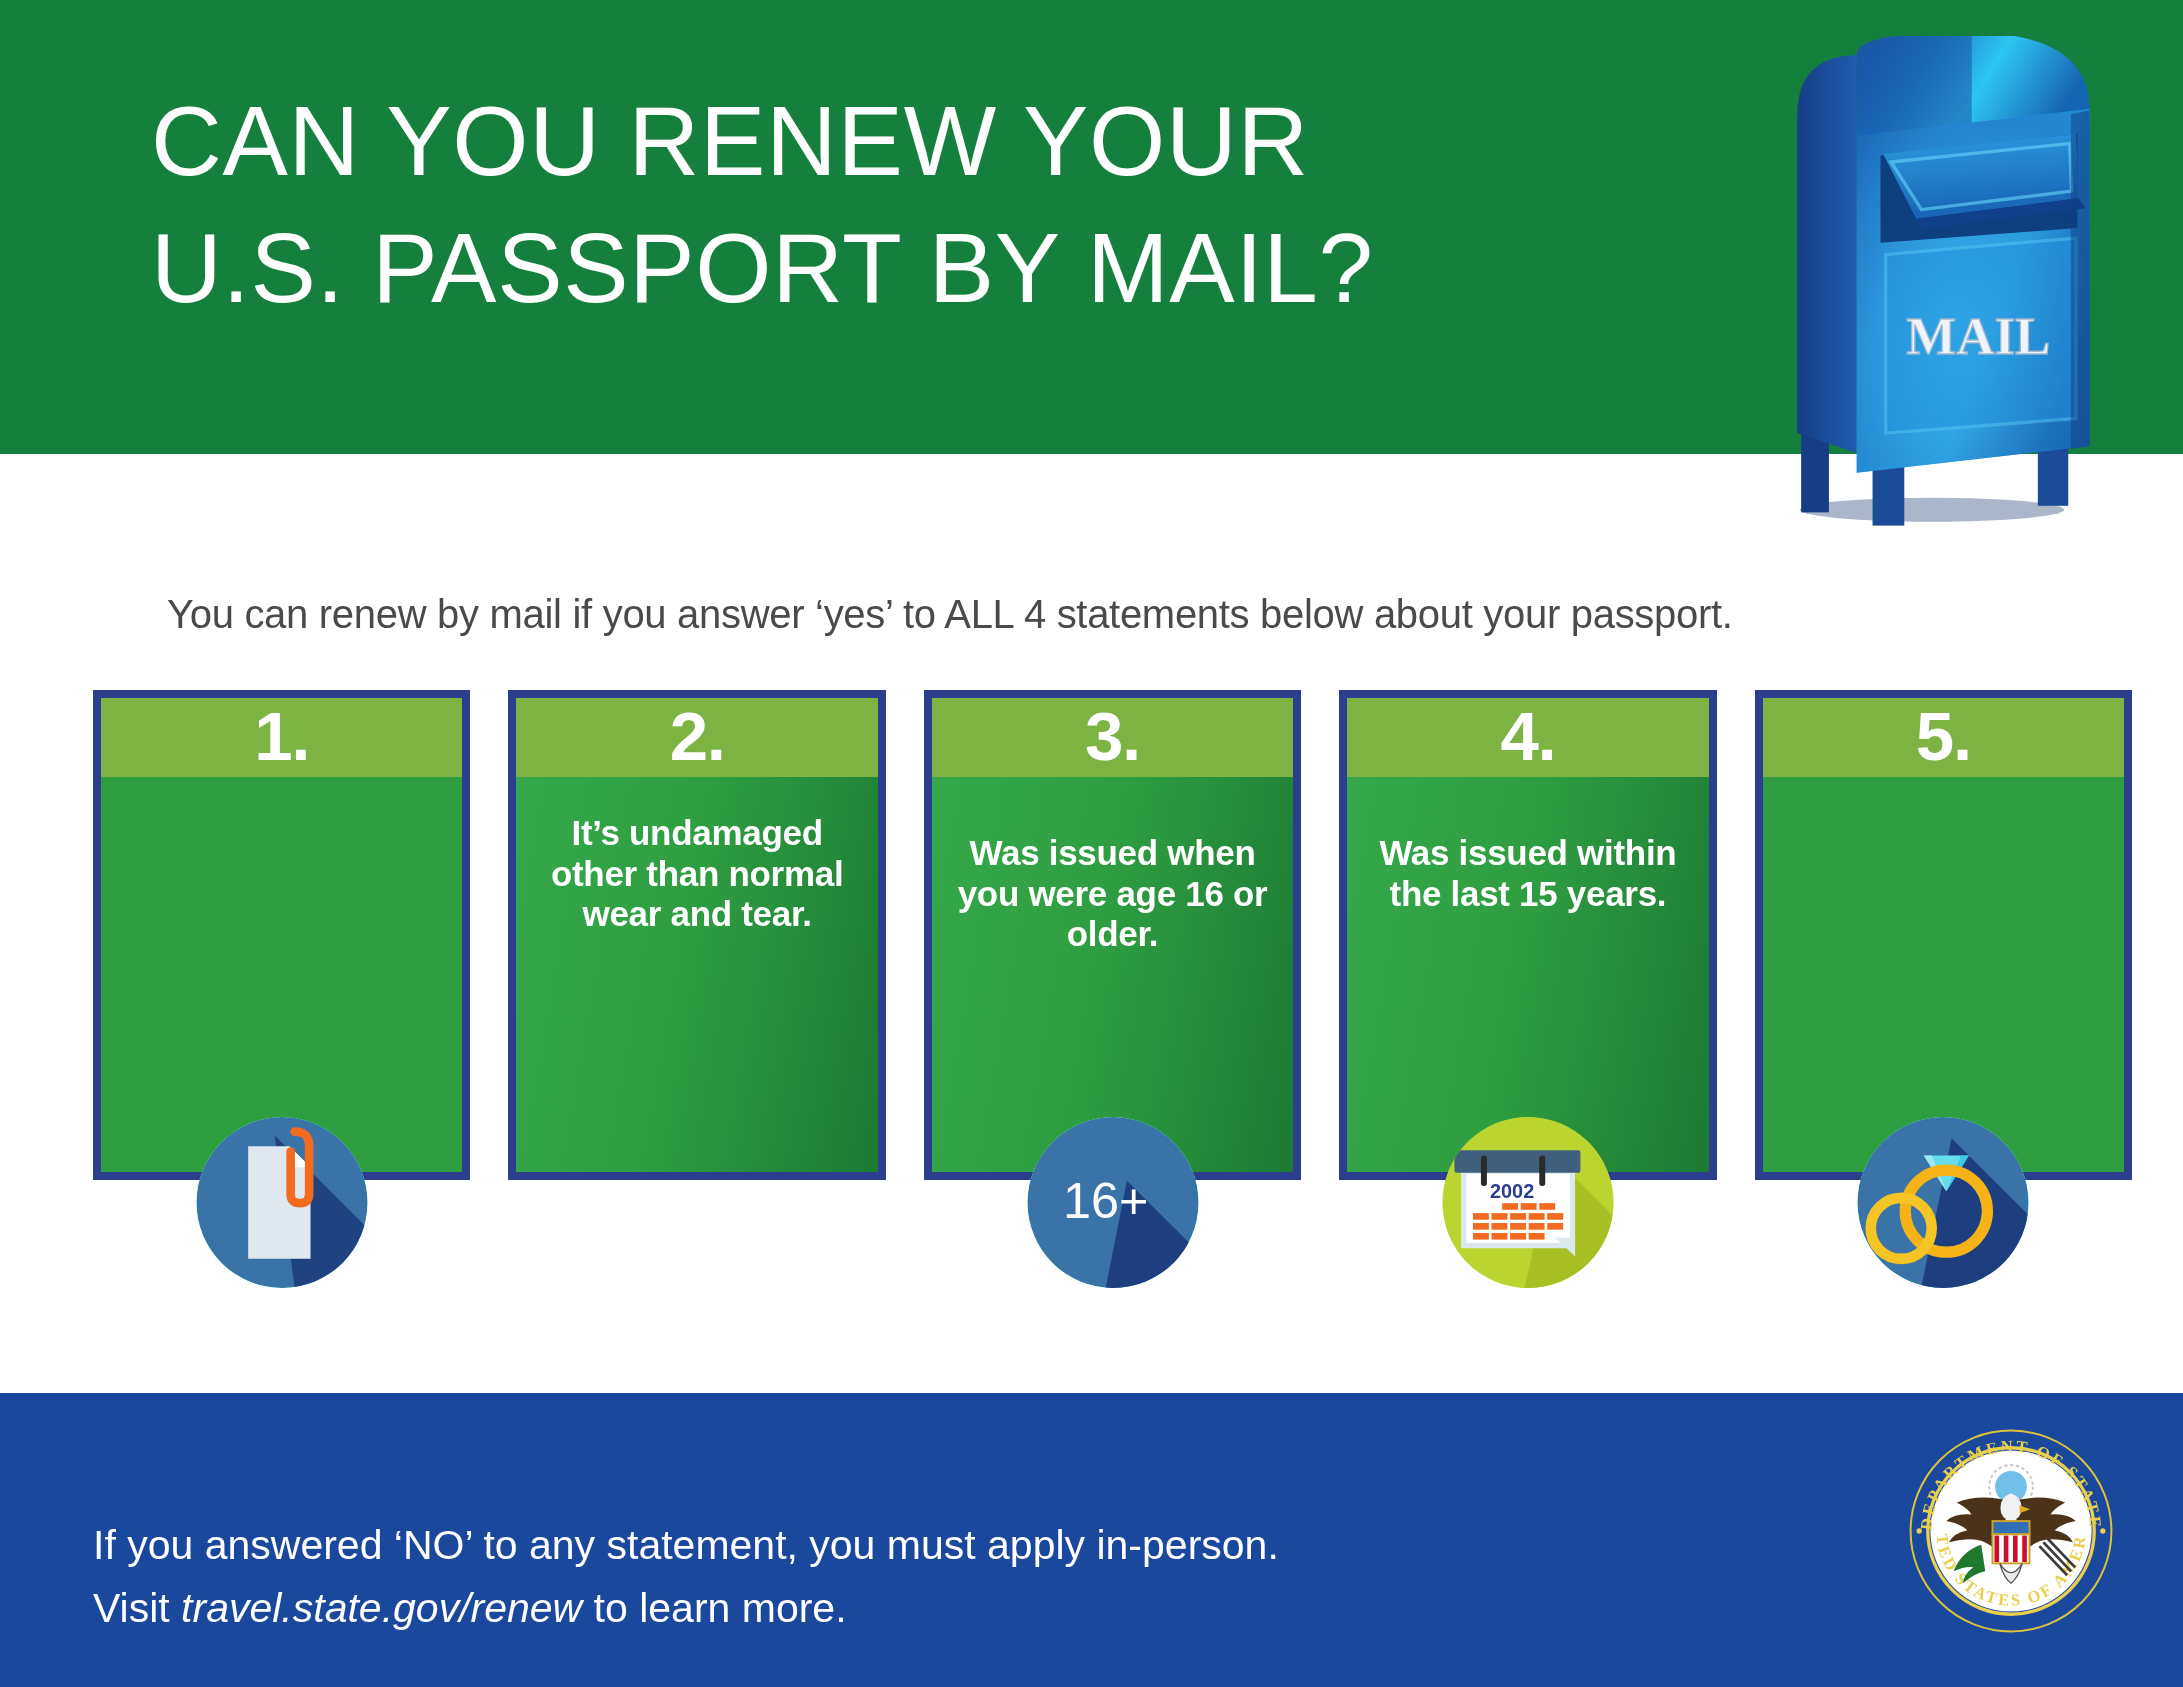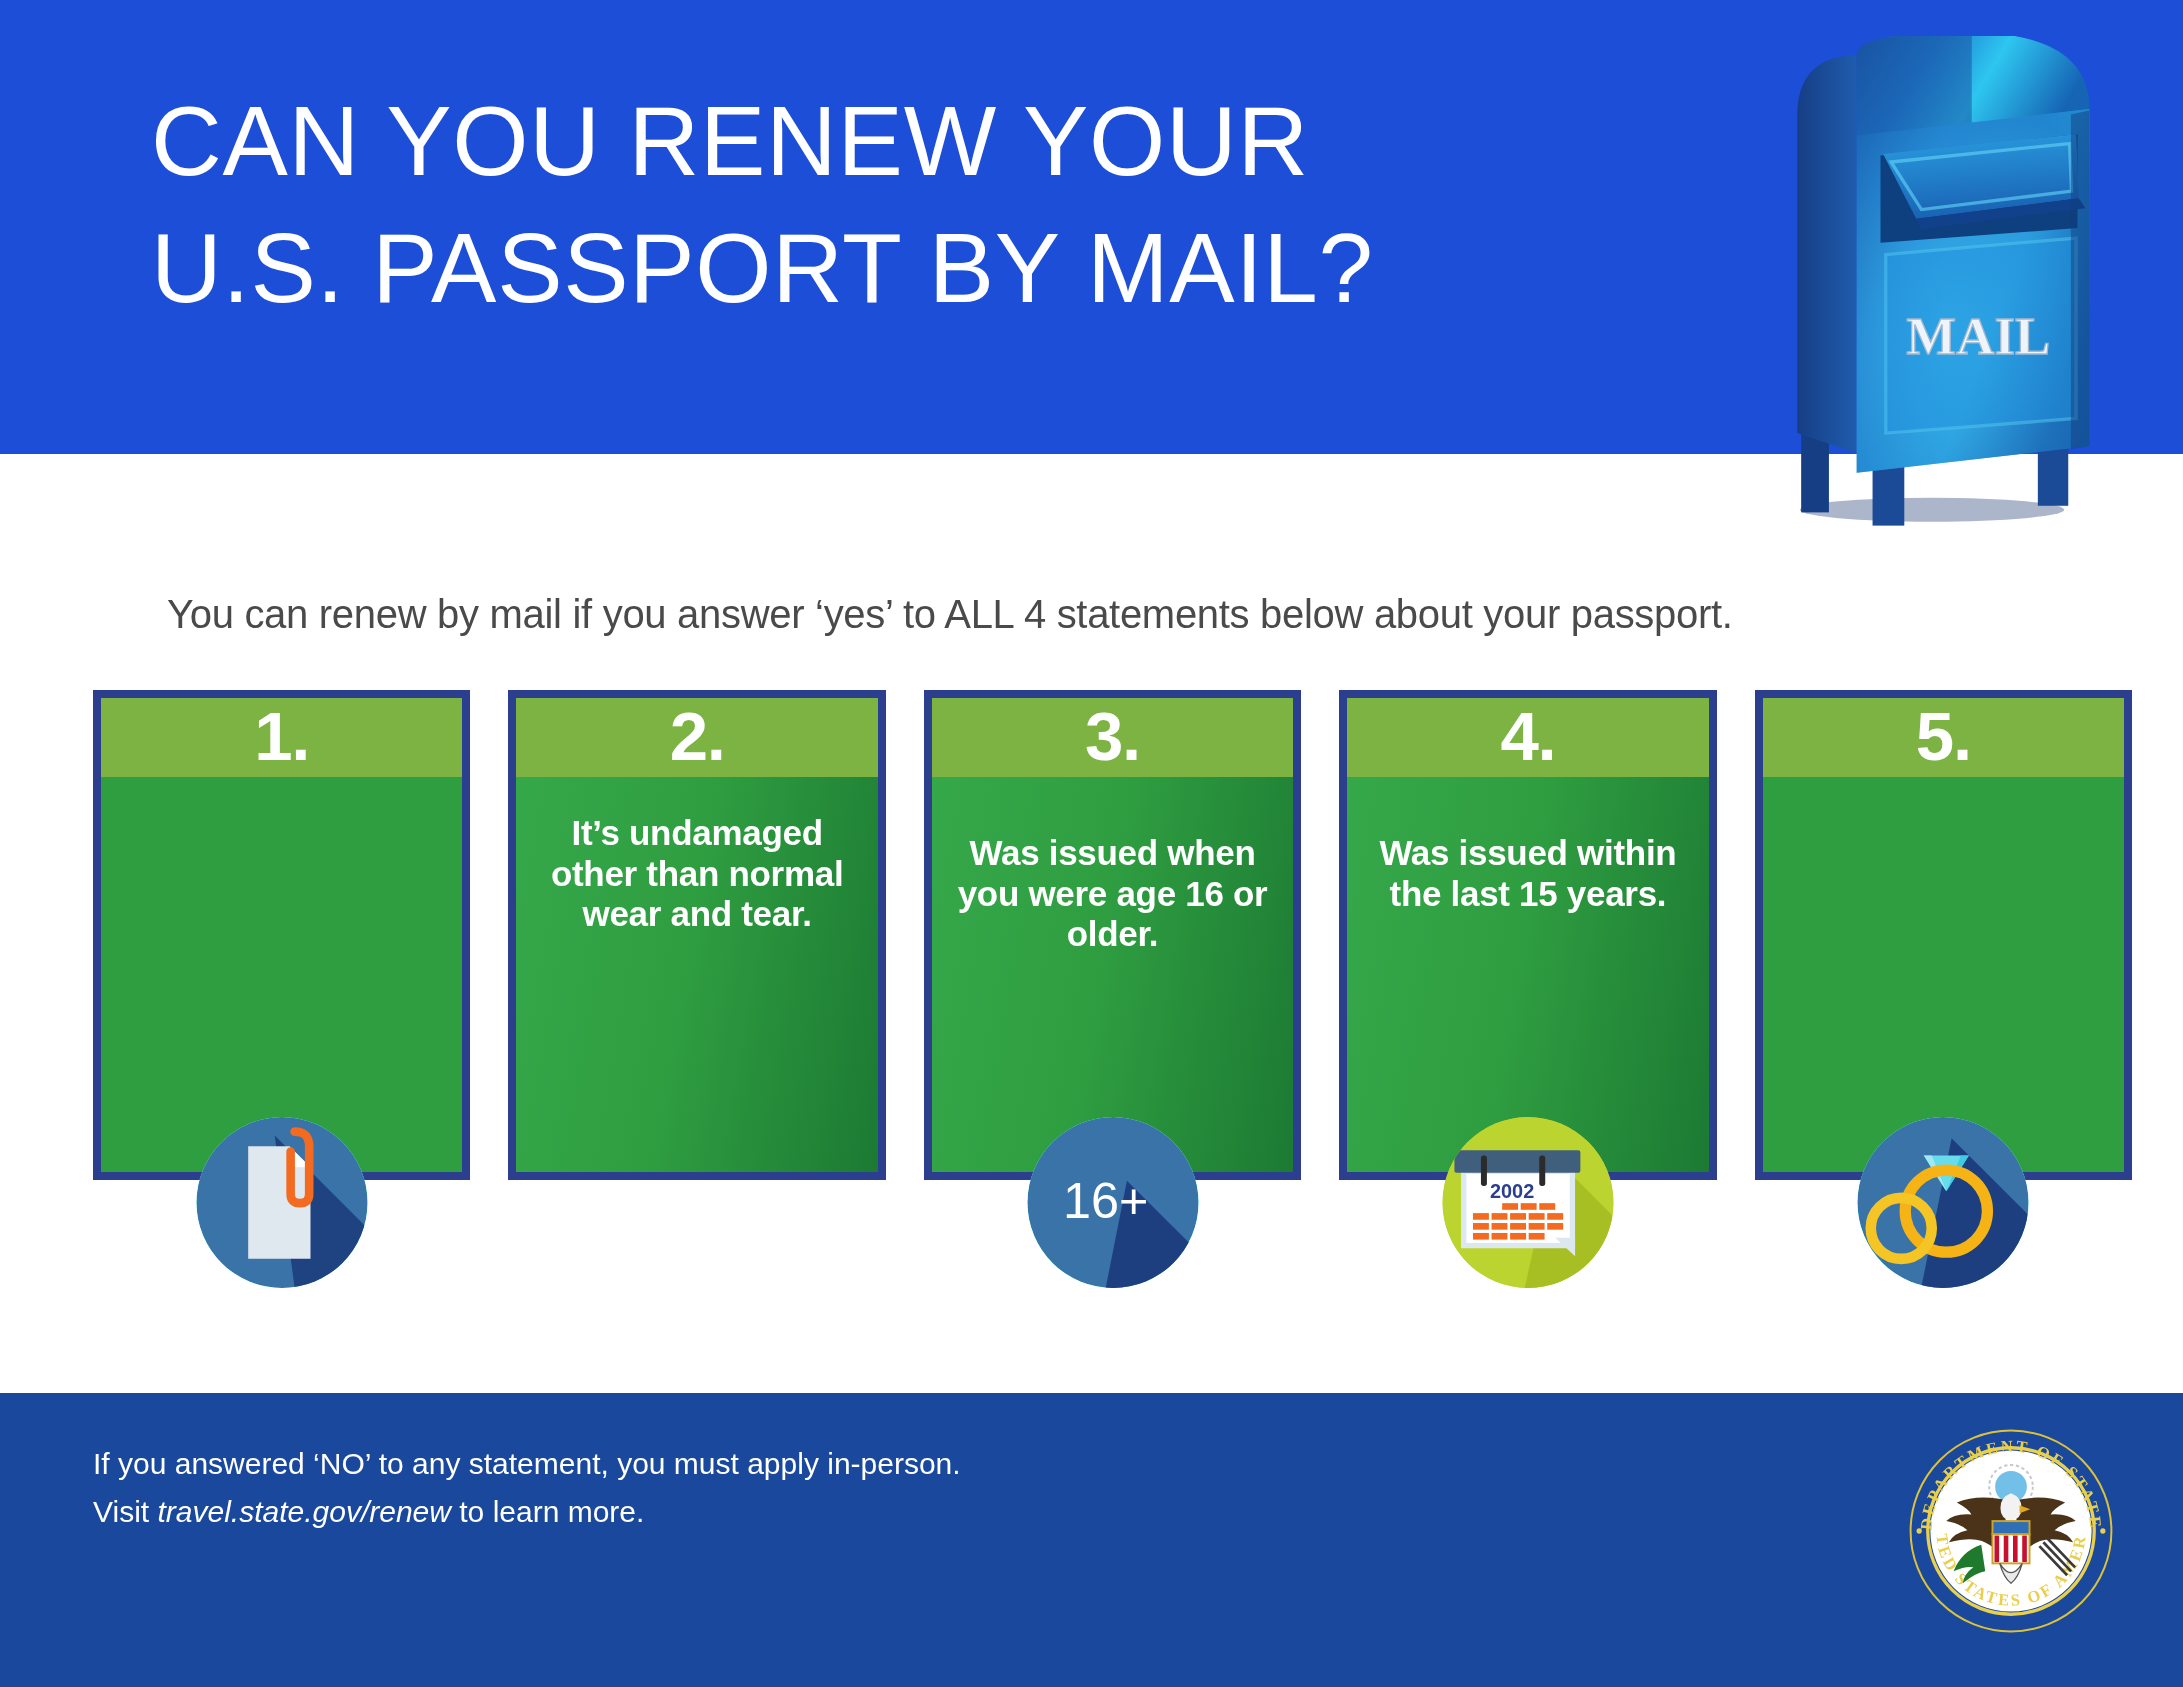--- a/index.html
+++ b/index.html
@@ -9,21 +9,21 @@
     background: #ffffff;
     position: relative;
     overflow: hidden;
   }
 
   
   .header-band {
     position: absolute;
     left: 0; top: 0;
     width: 2183px; height: 454px;
-    background: #1d4ed8;
+    background: #15803d;
   }
   .header-title {
     position: absolute;
     left: 151px; top: 78px;
     width: 1555px;
     color: #ffffff;
     font-size: 98px;
     line-height: 1.3;
     font-weight: 300;
     letter-spacing: 0.7px;
@@ -103,24 +103,24 @@
 
   
   .footer-band {
     position: absolute;
     left: 0; top: 1393px;
     width: 2183px; height: 294px;
     background: #19489c;
   }
   .footer-text {
     position: absolute;
-    left: 93px; top: 1444px;
+    left: 93px; top: 1518px;
     width: 1654px;
     color: #ffffff;
-    font-size: 30px;
+    font-size: 41px;
     line-height: 1.33;
     font-weight: 400;
   }
   .footer-text .line2 { display: block; margin-top: 8px; }
   .footer-url { font-weight: 400; font-style: italic; }
   .seal-wrap {
     position: absolute;
     left: 1902px; top: 1422px;
     width: 218px; height: 218px;
   }

